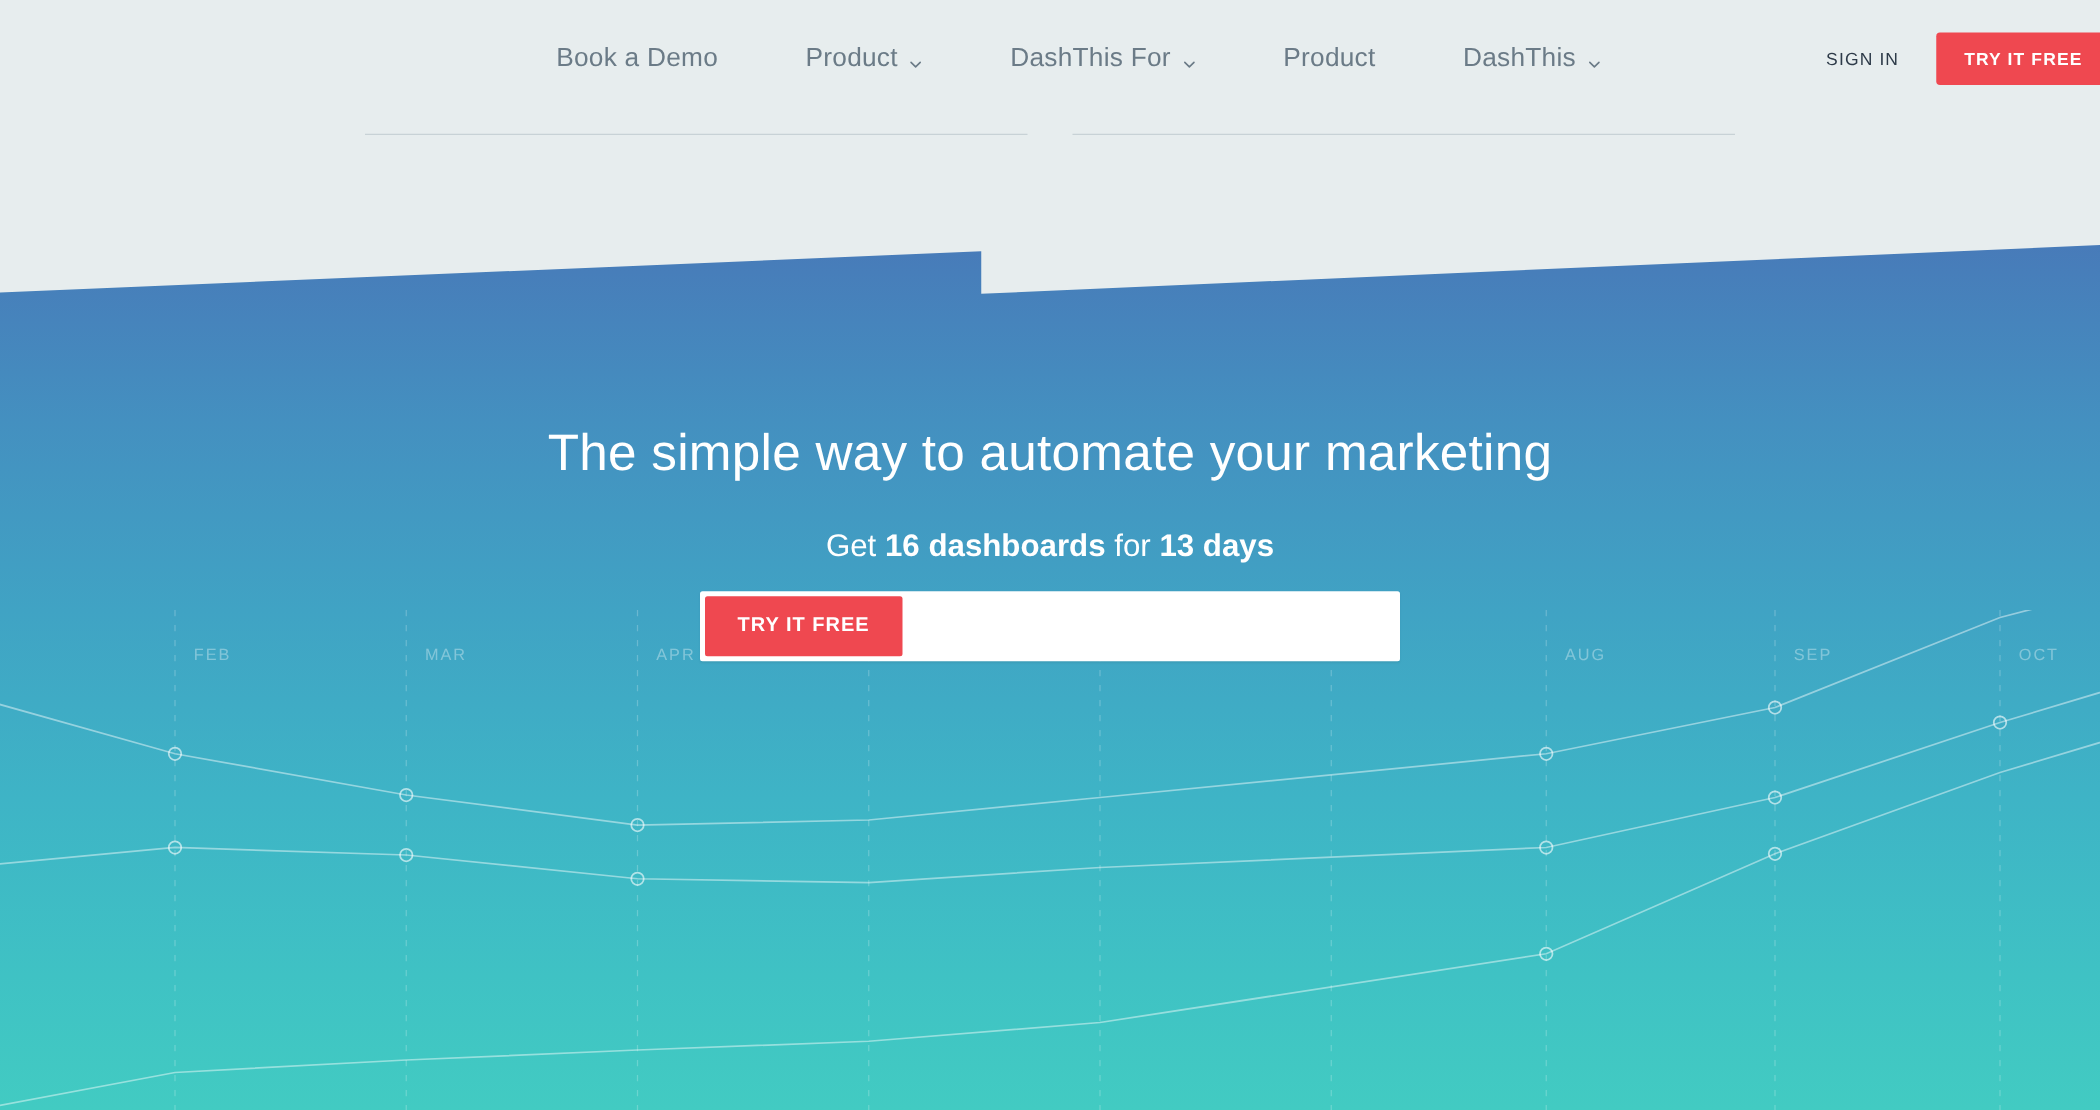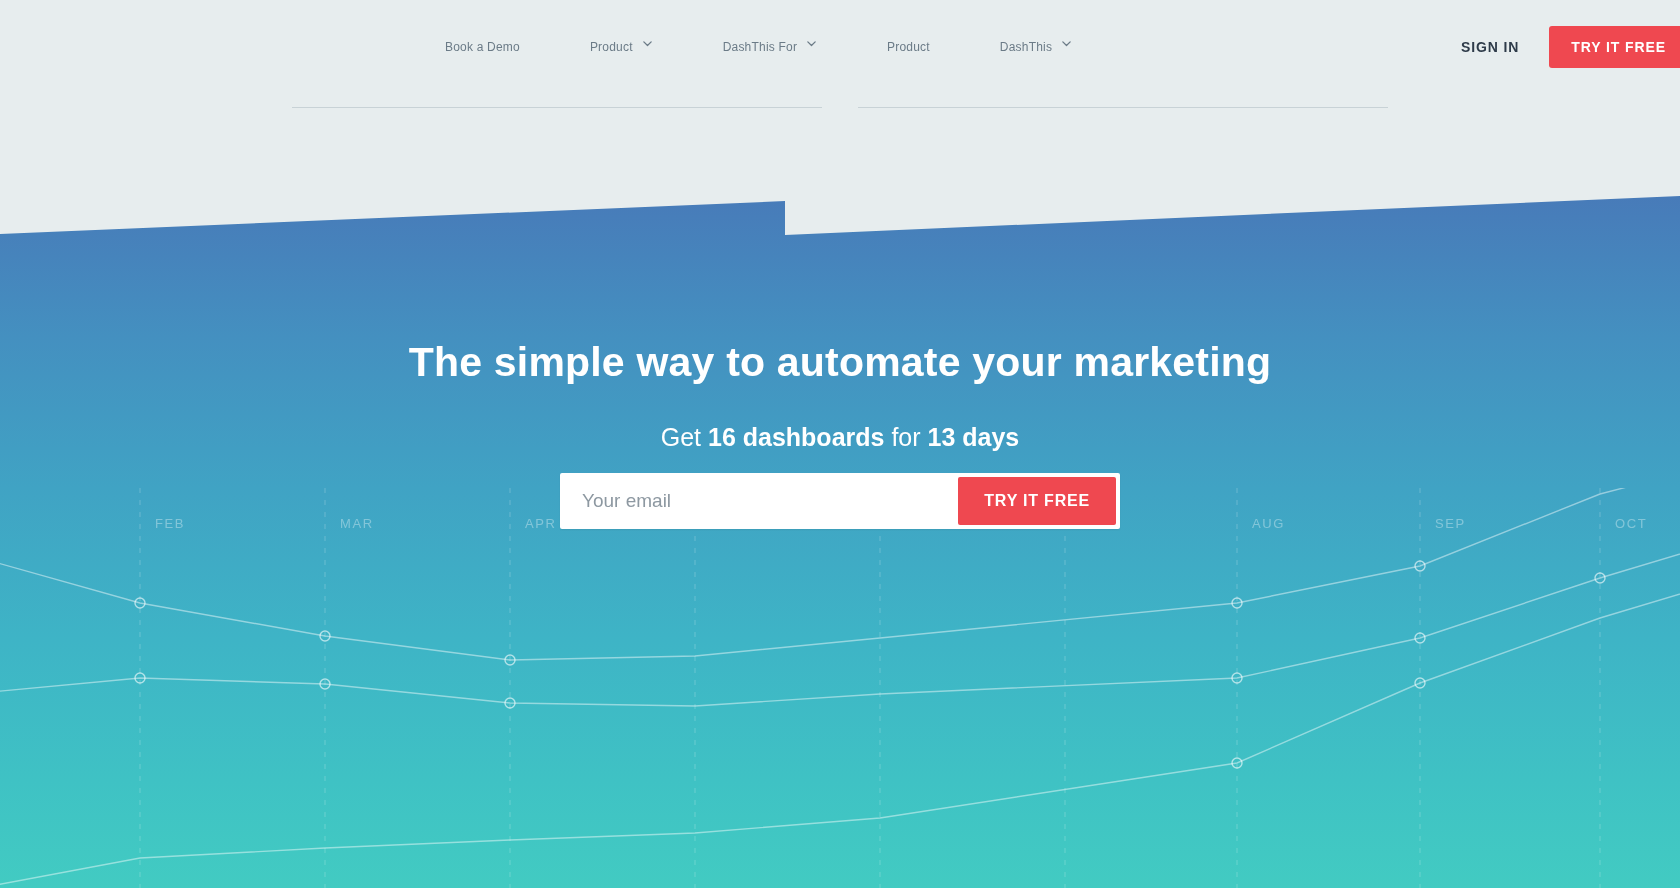--- a/index.html
+++ b/index.html
@@ -25,33 +25,33 @@
   .logo-text {
     font-size: 30px; color: #2e3b49; letter-spacing: .5px;
     font-weight: 400; line-height: 1;
   }
 
   .nav {
     position: absolute; left: 410px; top: 0; height: 93px;
     display: flex; align-items: center; gap: 0;
   }
   .nav-item {
-    display: flex; align-items: flex-start; gap: 9px;
-    font-size: 12px; color: #6b7b87; padding: 0 35px;
+    display: flex; align-items: flex-end; gap: 9px;
+    font-size: 21px; color: #6b7b87; padding: 0 35px;
     cursor: pointer; white-space: nowrap; letter-spacing: .2px;
   }
   .chev { display: inline-block; width: 11px; height: 11px; position: relative; top: -2px; }
   .chev svg { display: block; }
 
   .nav-right {
     position: absolute; right: 0; top: 0; height: 93px;
     display: flex; align-items: center;
   }
   .signin {
-    font-size: 14px; font-weight: bold; color: #2e3b49;
+    font-size: 14px; font-weight: normal; color: #2e3b49;
     letter-spacing: .9px; margin-right: 30px; cursor: pointer;
   }
   .btn-red-nav {
     background: #ef4850; color: #fff; border: none;
     font-size: 14px; font-weight: bold; letter-spacing: .9px;
     padding: 13px 22px; border-radius: 3px; cursor: pointer;
     font-family: "Liberation Sans", sans-serif;
     margin-right: -8px;
   }
 
@@ -86,21 +86,21 @@
     overflow: hidden;
   }
   .hero-chart { position: absolute; left: 0; bottom: 0; width: 1680px; height: 400px; }
 
   .hero-content {
     position: absolute; left: 0; top: 0; width: 1680px; height: 888px;
     display: flex; flex-direction: column; align-items: center;
   }
   .headline {
     margin-top: 340px;
-    font-size: 41px; color: #ffffff; font-weight: 700;
+    font-size: 41px; color: #ffffff; font-weight: 400;
     letter-spacing: .2px; line-height: 1.1; white-space: nowrap;
   }
   .bigword {
     margin-top: 22px;
     font-size: 178px; color: #ffffff; font-weight: bold;
     letter-spacing: 11px; line-height: 1; white-space: nowrap;
     padding-left: 11px;
   }
   .subline {
     margin-top: 38px;
@@ -185,21 +185,20 @@
     </svg>
 
     <div class="hero-content">
 
       <div class="headline">The simple way to automate your marketing</div>
 
 
       <div class="subline"><span>Get </span><b>16 dashboards</b><span> for </span><b>13 days</b></div>
 
       <div class="signup-form">
-        <input class="email-input" type="text" placeholder="Your email" value="" style="">
         <button class="btn-red-form">TRY IT FREE</button>
       </div>
 
     </div>
   </div>
 
   <div class="tagline-row">
     <div class="tag-rule left"></div>
     <div class="tag-rule right"></div>
   </div>

